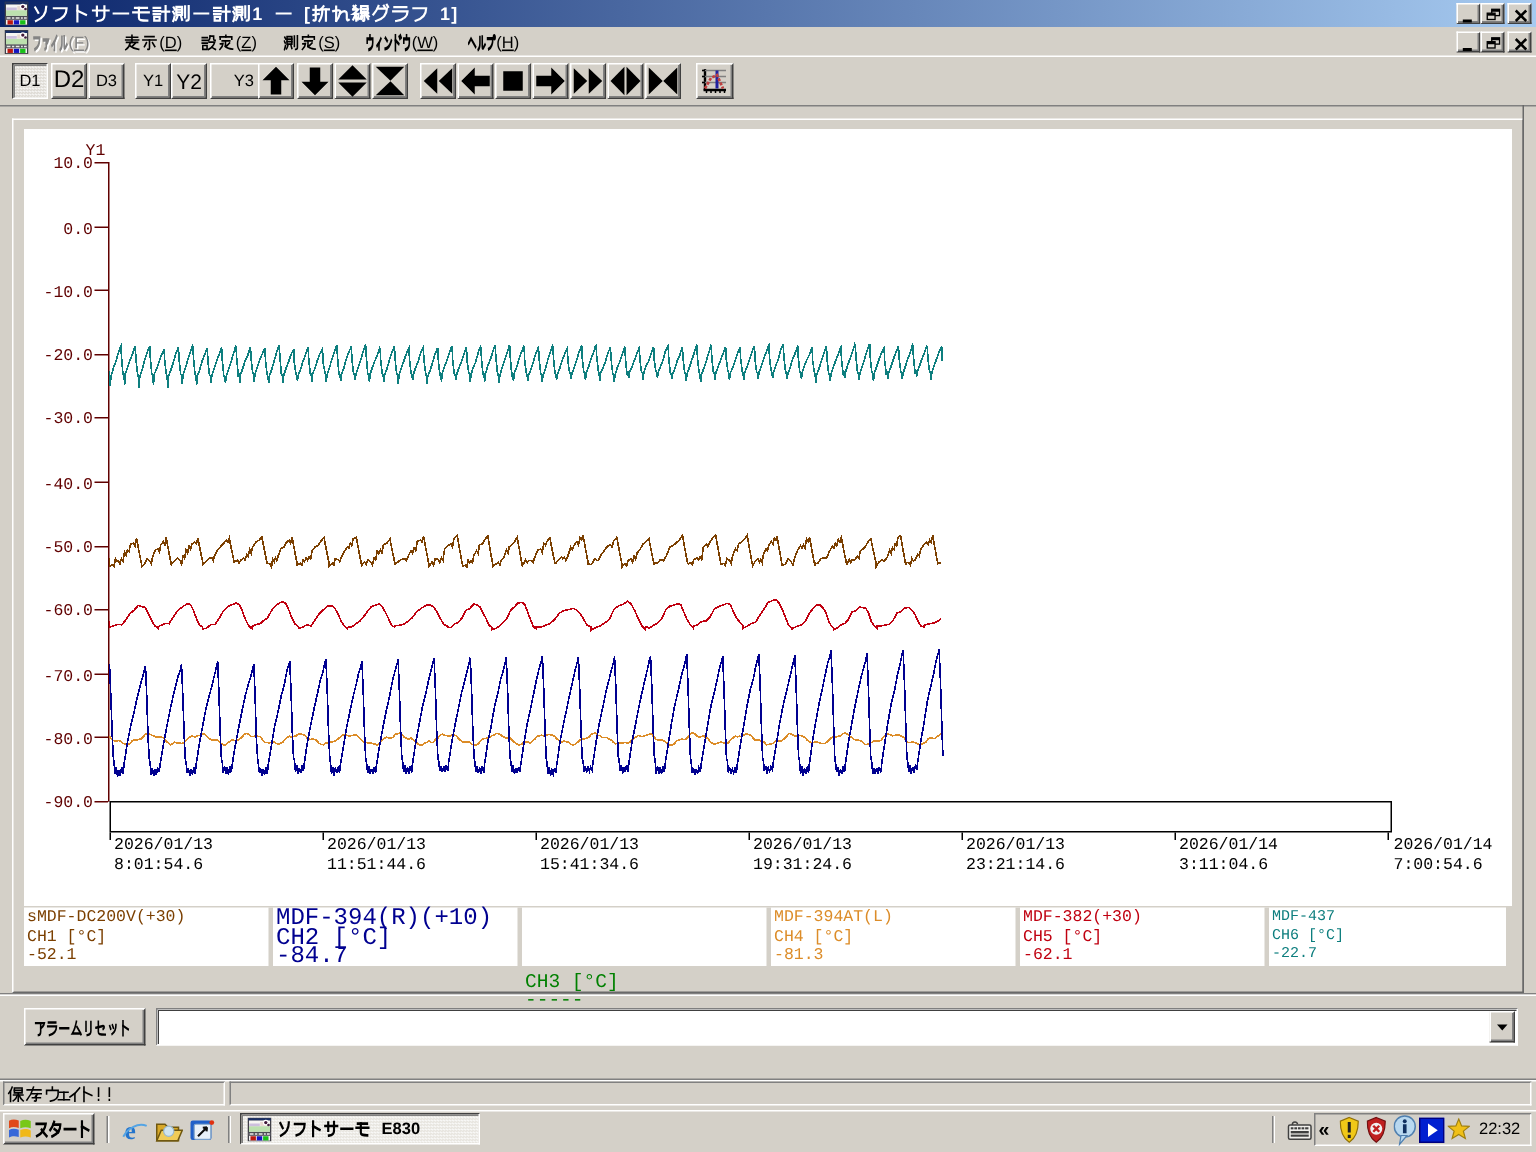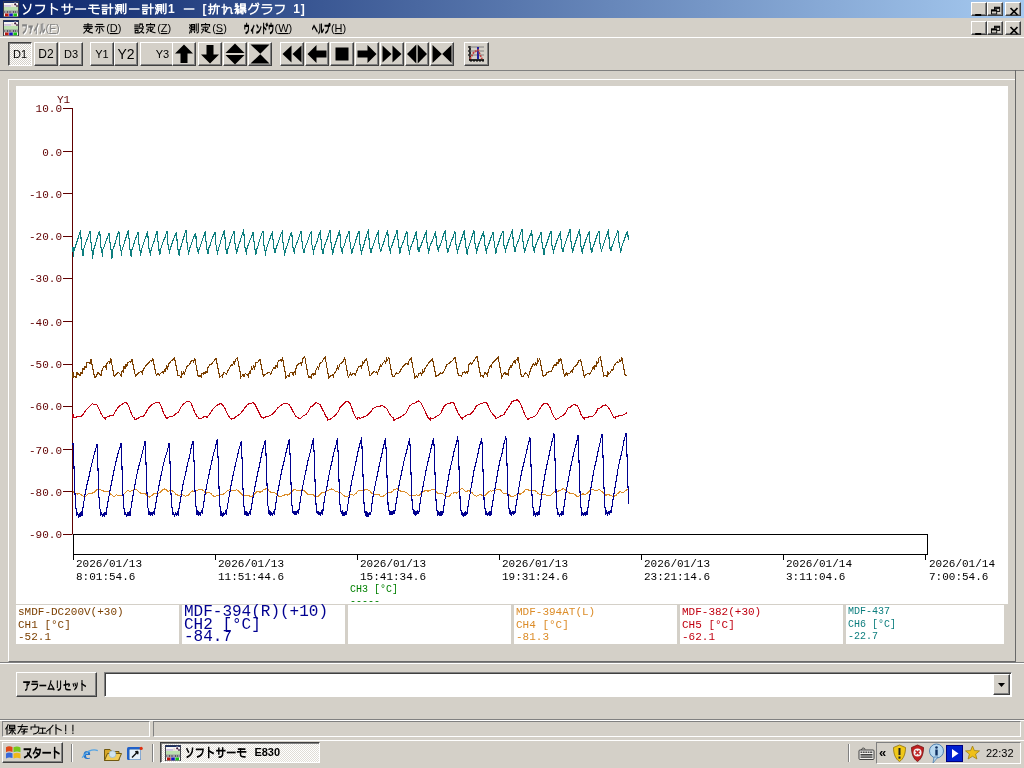--- a/index.html
+++ b/index.html
@@ -365,21 +365,21 @@
       <g stroke="#000" stroke-width="1.7">
         <line x1="4.5" y1="3" x2="11.5" y2="10"></line>
         <line x1="11.5" y1="3" x2="4.5" y2="10"></line>
       </g>
     </svg></div>
 <div class="abs" style="left:0;top:37px;width:1024px;height:34px;background:#d4d0c8;border-top:1px solid #fff;border-bottom:1px solid #808080"></div>
 <div class="abs sunk" style="left:8px;top:42px;width:24px;height:24px;background:repeating-conic-gradient(#ffffff 0% 25%, #d4d0c8 25% 50%) 0 0/2px 2px;">
     <div style="width:100%;height:100%;display:flex;align-items:center;justify-content:center;font-size:11px">D1</div>
   </div>
 <div class="abs raised" style="left:34px;top:42px;width:24px;height:24px;">
-    <div style="width:100%;height:100%;display:flex;align-items:center;justify-content:center;font-size:12px">D2</div>
+    <div style="width:100%;height:100%;display:flex;align-items:center;justify-content:center;font-size:16px">D2</div>
   </div>
 <div class="abs raised" style="left:59px;top:42px;width:24px;height:24px;">
     <div style="width:100%;height:100%;display:flex;align-items:center;justify-content:center;font-size:11px">D3</div>
   </div>
 <div class="abs raised" style="left:90px;top:42px;width:24px;height:24px;">
     <div style="width:100%;height:100%;display:flex;align-items:center;justify-content:center;font-size:11px">Y1</div>
   </div>
 <div class="abs raised" style="left:114px;top:42px;width:24px;height:24px;">
     <div style="width:100%;height:100%;display:flex;align-items:center;justify-content:center;font-size:14px">Y2</div>
   </div>
@@ -533,21 +533,21 @@
 7:00:54.6</div>
 <div class="abs" style="left:16px;top:605px;width:988px;height:39px;background:#fff"></div>
 <div class="abs mono" style="left:18px;top:606px;font-size:11px;line-height:12.7px;color:#7b3f00;white-space:pre">sMDF-DC200V(+30)
 CH1 [°C]
 -52.1</div>
 <div class="abs" style="left:179px;top:605px;width:3px;height:39px;background:#d4d0c8"></div>
 <div class="abs mono" style="left:184px;top:606px;font-size:16px;line-height:12.7px;color:#000090;white-space:pre">MDF-394(R)(+10)
 CH2 [°C]
 -84.7</div>
 <div class="abs" style="left:345px;top:605px;width:3px;height:39px;background:#d4d0c8"></div>
-<div class="abs mono" style="left:350px;top:571px;font-size:10px;line-height:12.7px;color:#008000;white-space:pre">
+<div class="abs mono" style="left:350px;top:636px;font-size:13px;line-height:12.7px;color:#008000;white-space:pre">
 CH3 [°C]
 -----</div>
 <div class="abs" style="left:511px;top:605px;width:3px;height:39px;background:#d4d0c8"></div>
 <div class="abs mono" style="left:516px;top:606px;font-size:11px;line-height:12.7px;color:#dc8c28;white-space:pre">MDF-394AT(L)
 CH4 [°C]
 -81.3</div>
 <div class="abs" style="left:677px;top:605px;width:3px;height:39px;background:#d4d0c8"></div>
 <div class="abs mono" style="left:682px;top:606px;font-size:11px;line-height:12.7px;color:#c00010;white-space:pre">MDF-382(+30)
 CH5 [°C]
 -62.1</div>

